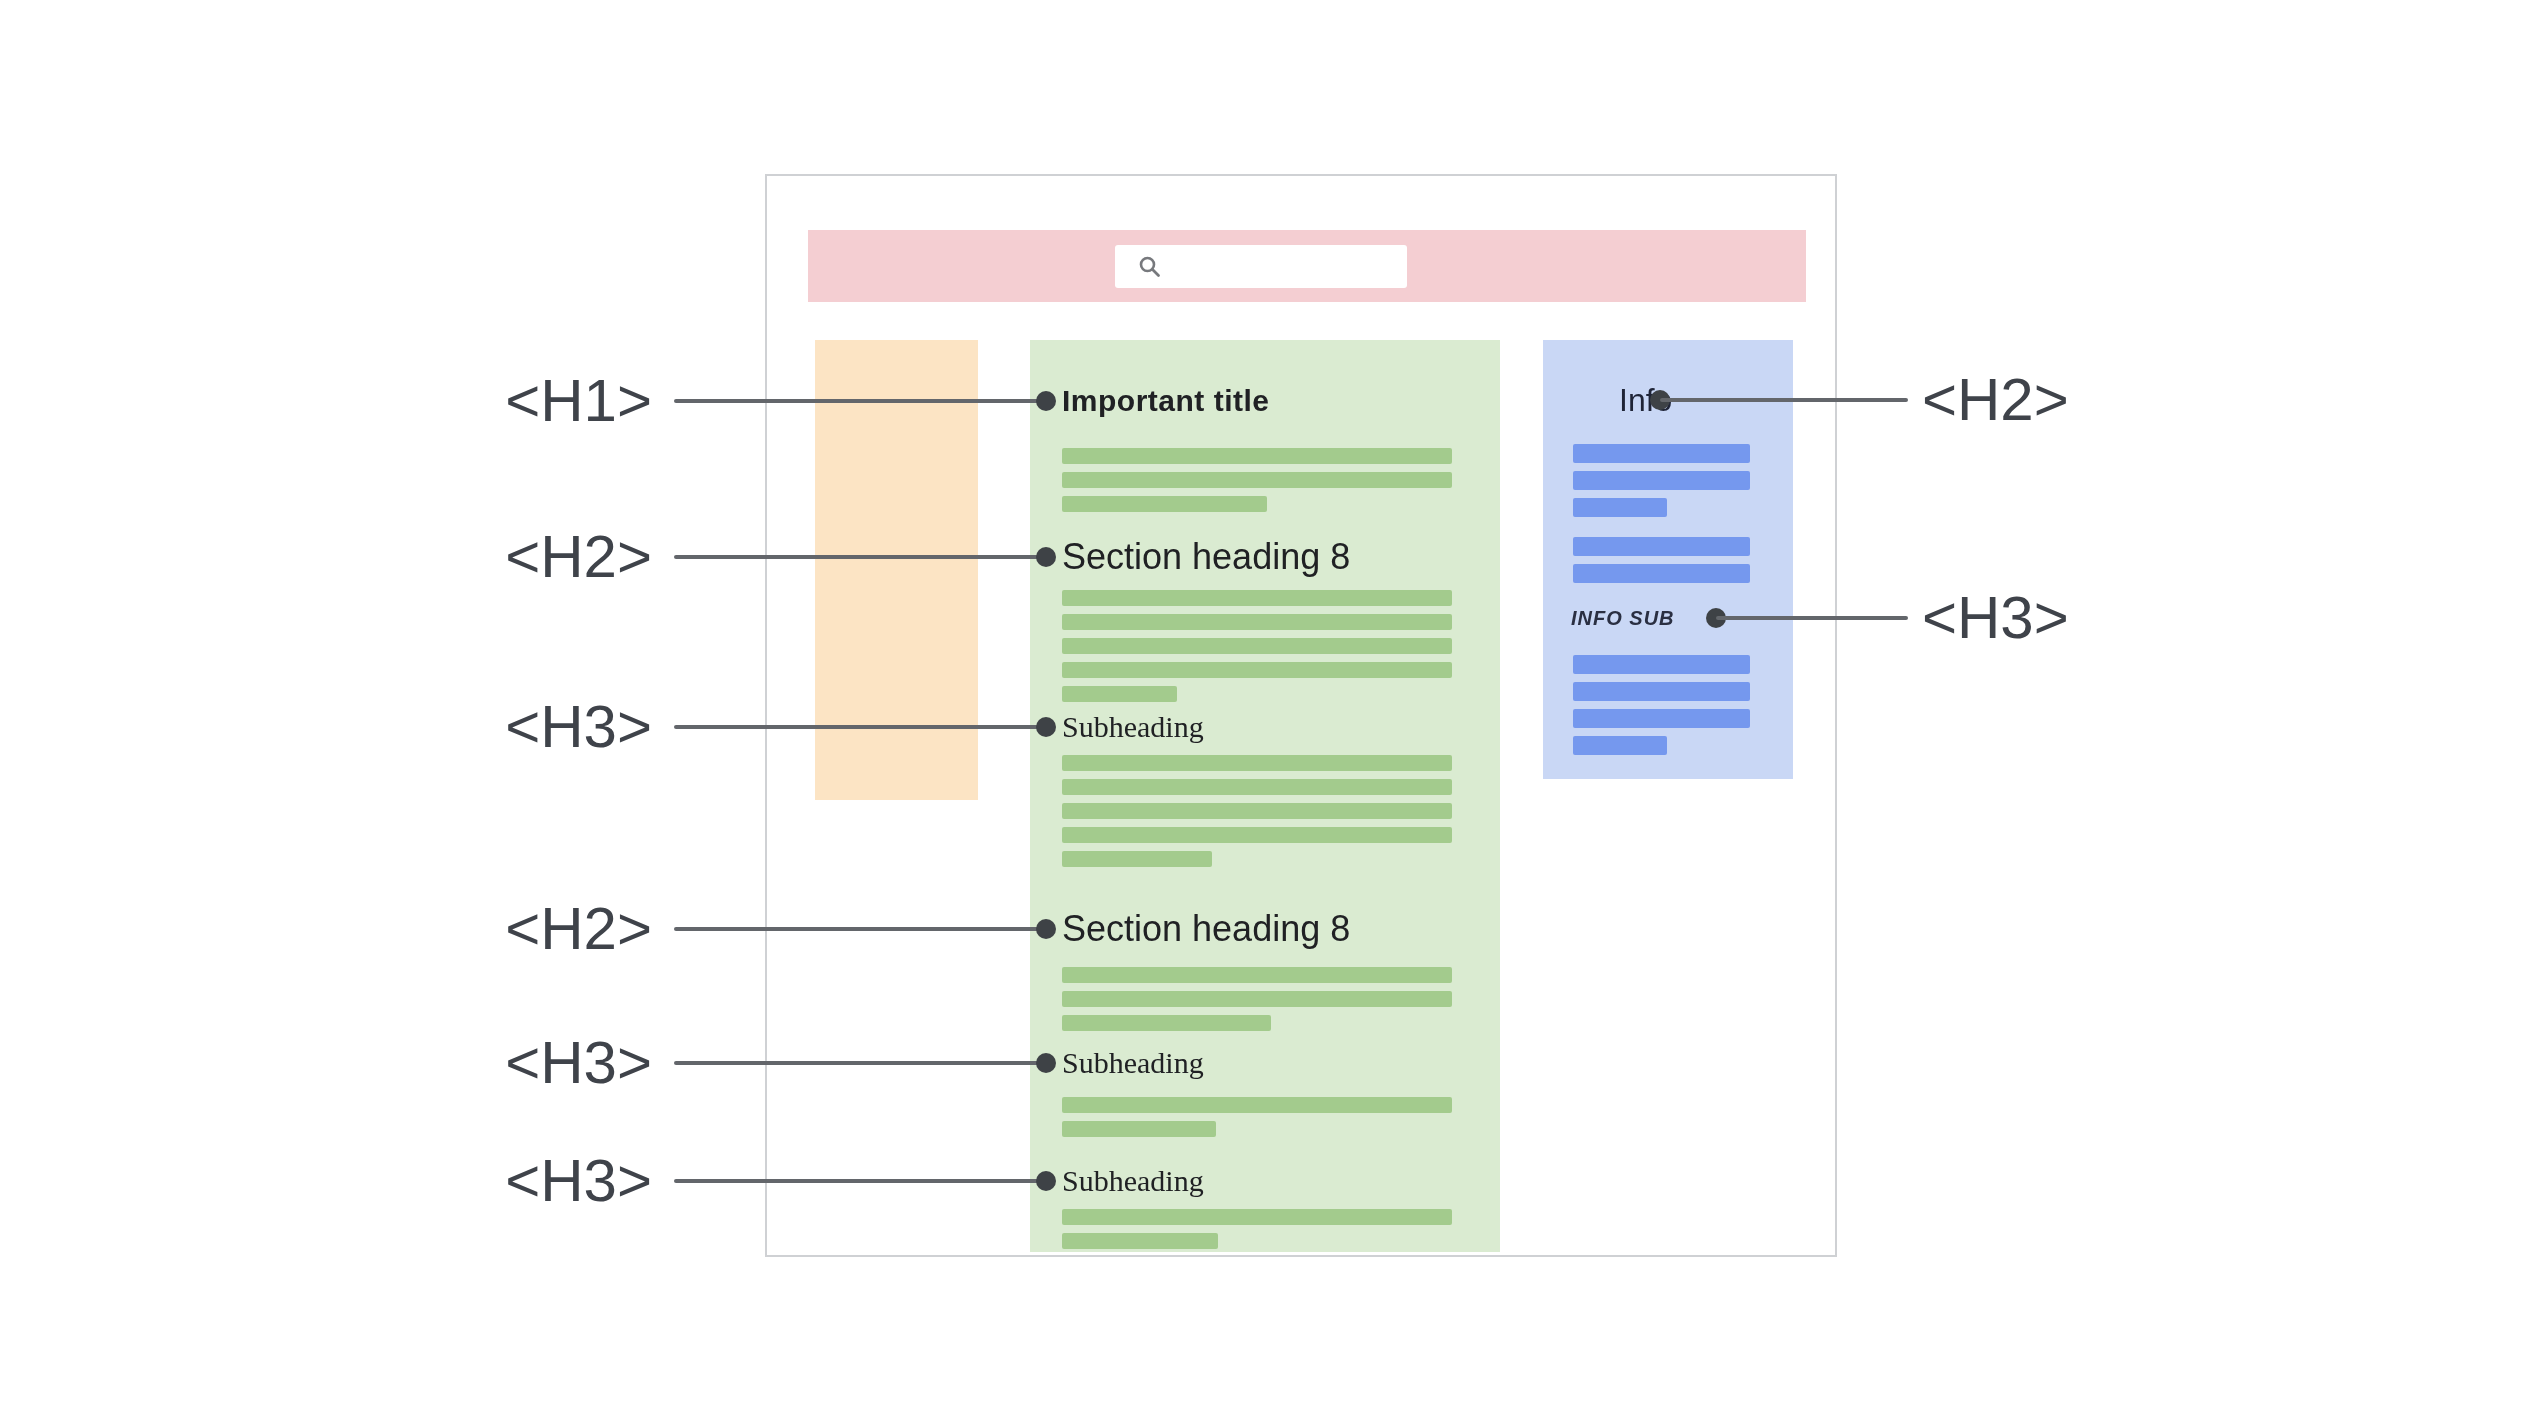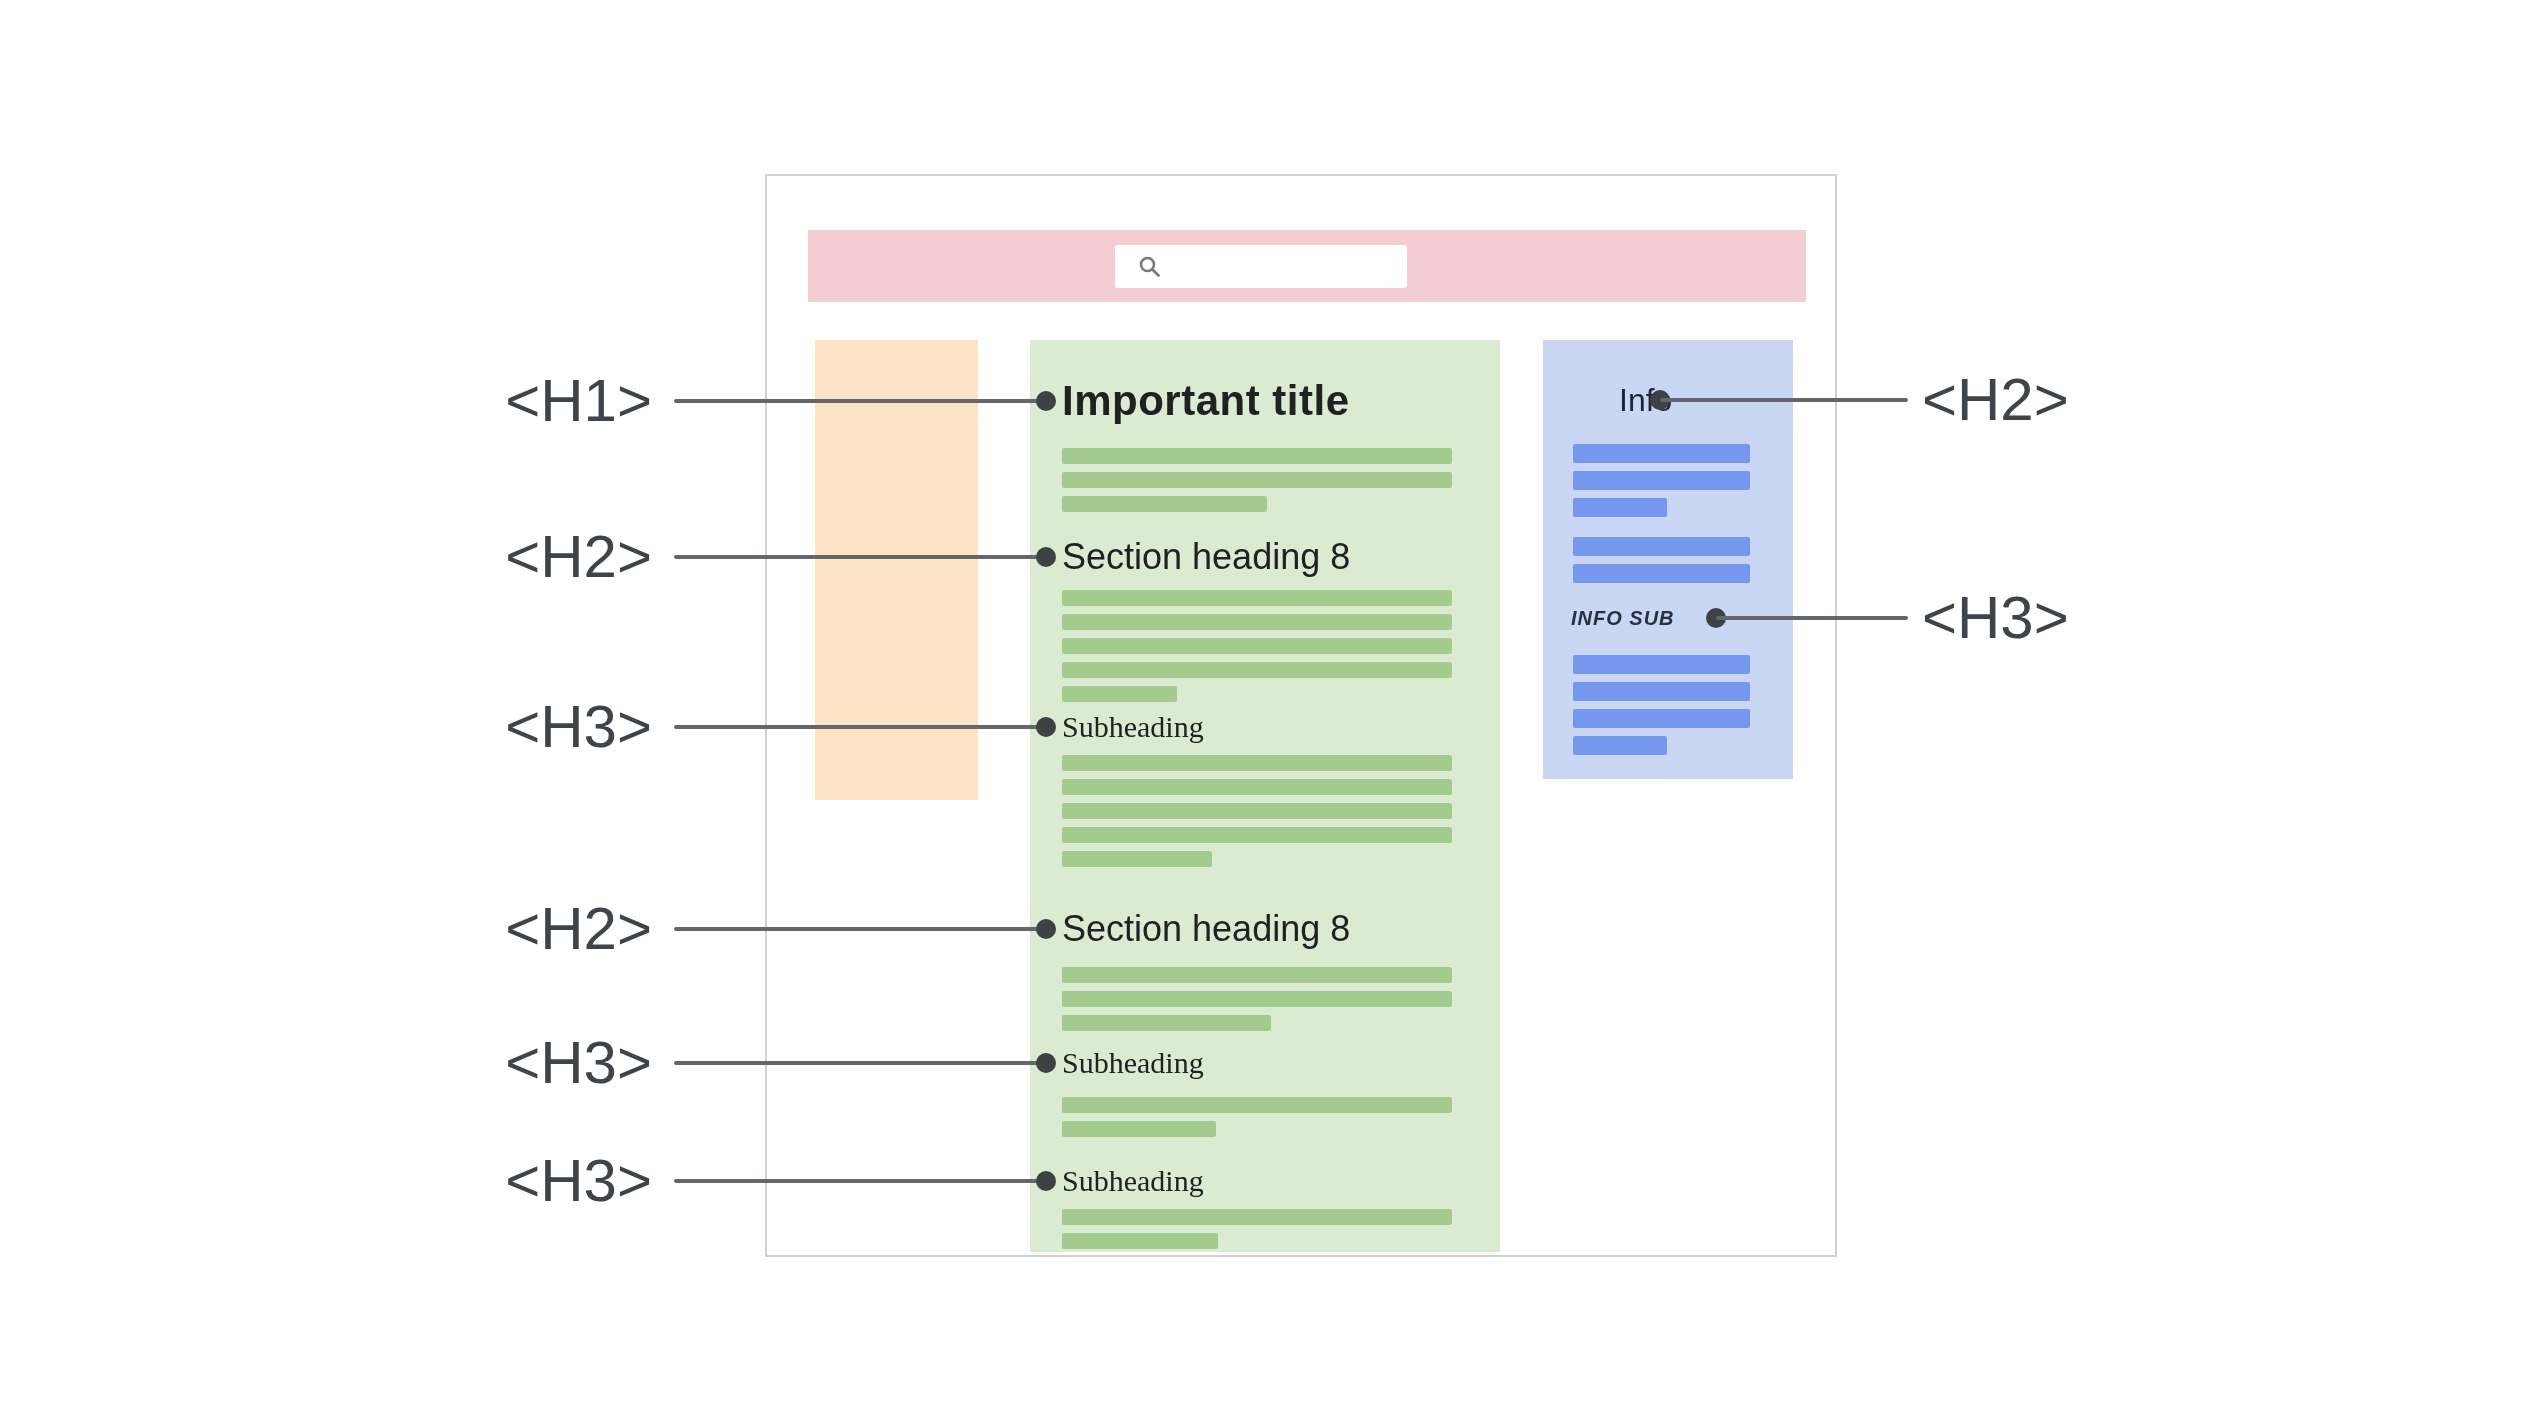--- a/index.html
+++ b/index.html
@@ -28,21 +28,21 @@
     border-radius:3px;
     display:flex;align-items:center;
   }
   .search-icon-svg{margin-left:22px;display:block;}
   
   .wf-text{
     position:absolute;
     color:#202124;
     white-space:nowrap;
   }
-  .wf-h1{font-size:42px;font-weight:700;line-height:50px;letter-spacing:.5px;}
+  .wf-h1{font-size:30px;font-weight:700;line-height:50px;letter-spacing:.5px;}
   .wf-h2{font-size:36px;font-weight:400;line-height:44px;}
   .wf-h3{font-size:30px;font-weight:400;line-height:36px;font-family:Liberation Serif, serif;}
   .wf-info{font-size:32px;font-weight:400;line-height:38px;color:#1f2437;margin-left:48px;}
   .wf-infosub{font-size:20px;font-weight:600;line-height:26px;letter-spacing:1px;color:#2a2f42;}
   
   .bars{position:absolute;}
   .bar{border-radius:2px;}
   .bar-green{height:16px;margin-bottom:8px;background:#a3cb8d;}
   .bar-blue{height:19px;margin-bottom:8px;background:#7598ee;}
   

